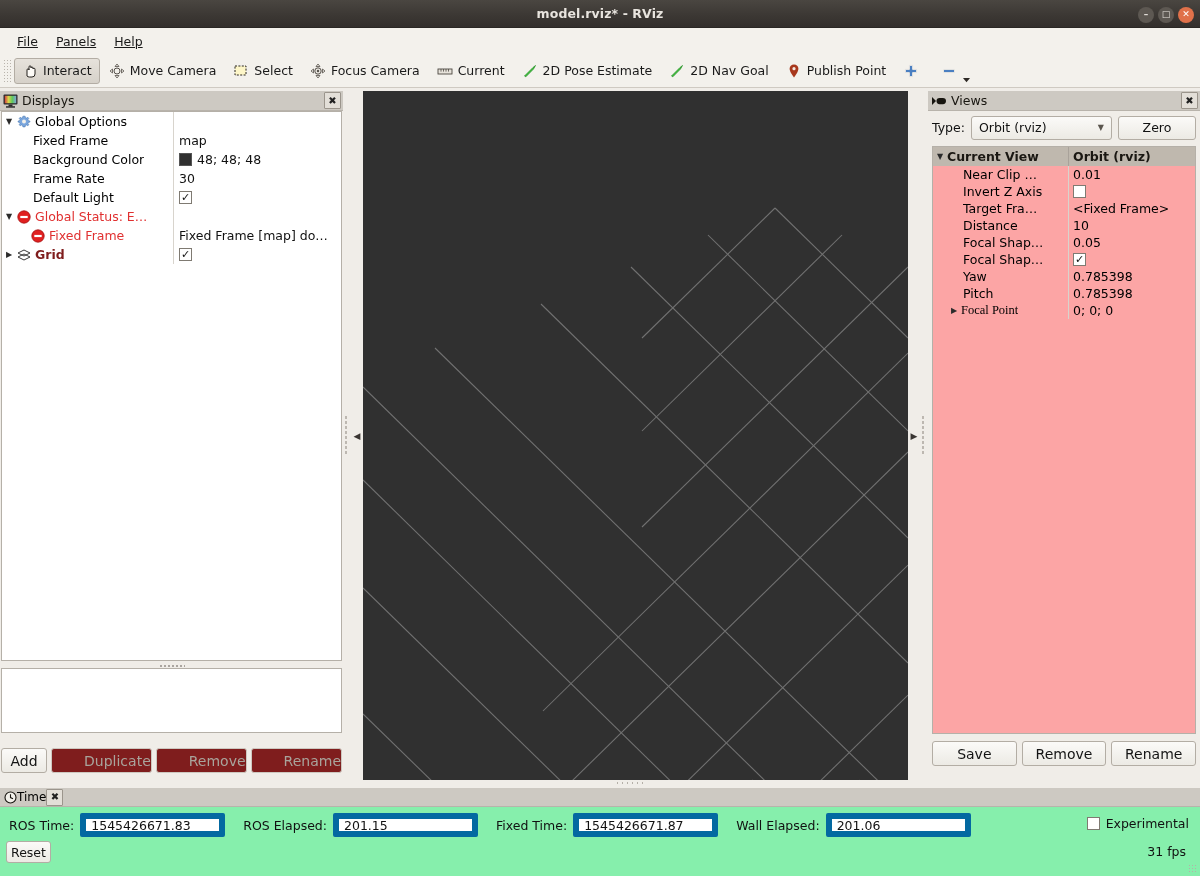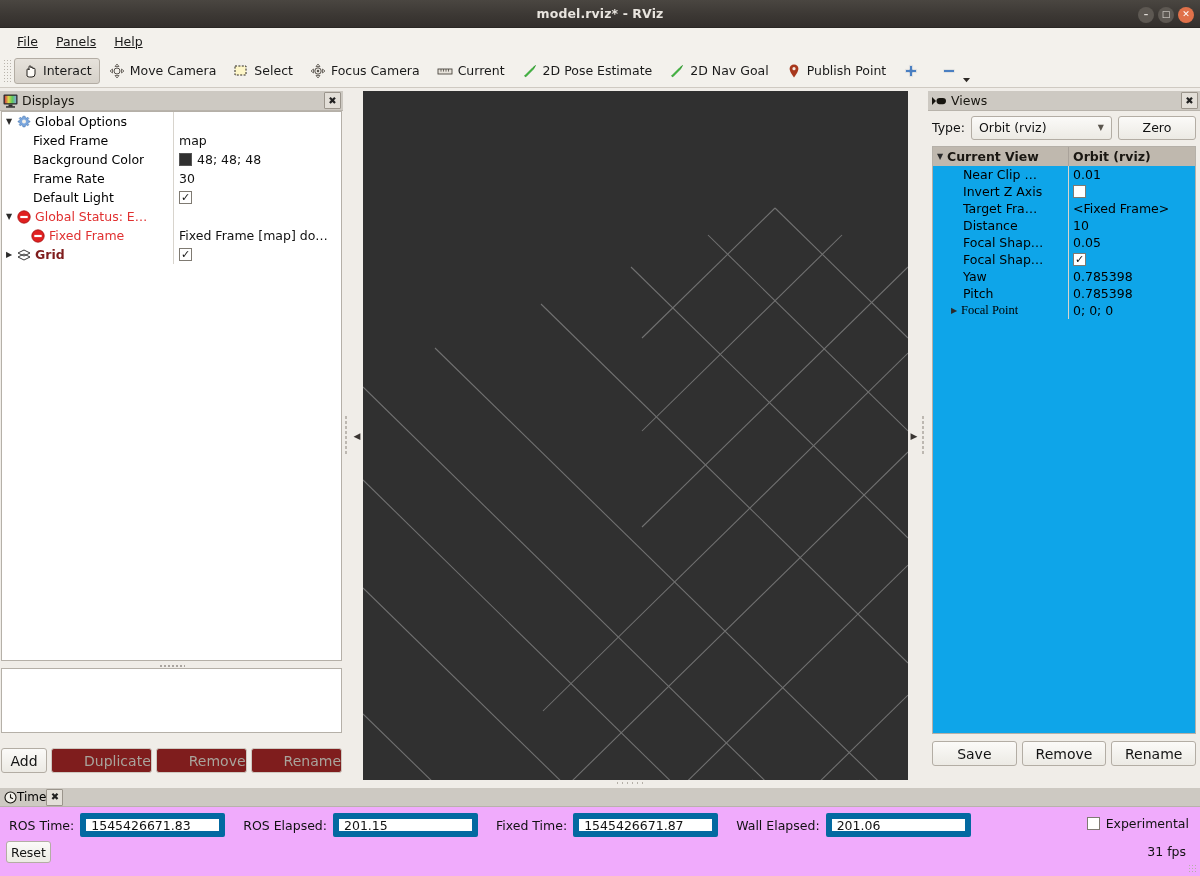--- a/index.html
+++ b/index.html
@@ -217,21 +217,21 @@
   .combo .cb-val { flex: 1; }
   .combo .cb-arrow { font-size: 8px; color: #5a554e; padding-right: 3px; }
   .zero-btn {
     width: 78px; height: 24px; background: linear-gradient(to bottom, #fbfaf8, #eceae4);
     border: 1px solid #b3ada4; border-radius: 3px;
     display: flex; align-items: center; justify-content: center;
     font-size: 12.5px; color: #111; box-sizing: border-box;
   }
   .views-tree {
     position: absolute; left: 4px; top: 55px; width: 264px; height: 588px;
-    background: #0ea5e9; border: 1px solid #b5b0a8; box-sizing: border-box;
+    background: #fca5a5; border: 1px solid #b5b0a8; box-sizing: border-box;
     overflow: hidden;
   }
   .vtree-header {
     display: flex; height: 19px; background: #bfb8ae; align-items: center;
     font-weight: bold; font-size: 12.5px; color: #1a1712;
   }
   .vt-label-col {
     display: flex; align-items: center; width: 135px; flex: 0 0 135px;
     height: 19px; box-sizing: border-box; overflow: hidden;
   }
@@ -247,21 +247,21 @@
   .indent-1 { padding-left: 30px; }
   .indent-tw { padding-left: 14px; font-family: Liberation Serif, serif; }
   .views-buttons {
     position: absolute; left: 4px; top: 650px; width: 264px; height: 26px;
     display: flex; gap: 5px;
   }
 
   
   .time-panel {
     position: absolute; left: 0; top: 788px; width: 1200px; height: 88px;
-    background: #f0abfc;
+    background: #86efac;
   }
   .time-header {
     position: absolute; left: 0; top: 0; width: 1200px; height: 19px;
     background: #cdc9c2; display: flex; align-items: center;
     padding: 0 2px 0 4px; box-sizing: border-box;
     border-bottom: 1px solid #b8b3ab;
   }
   .time-row {
     position: absolute; left: 0; top: 24px; width: 1200px; height: 26px;
     display: flex; align-items: center; padding-left: 9px; box-sizing: border-box;

